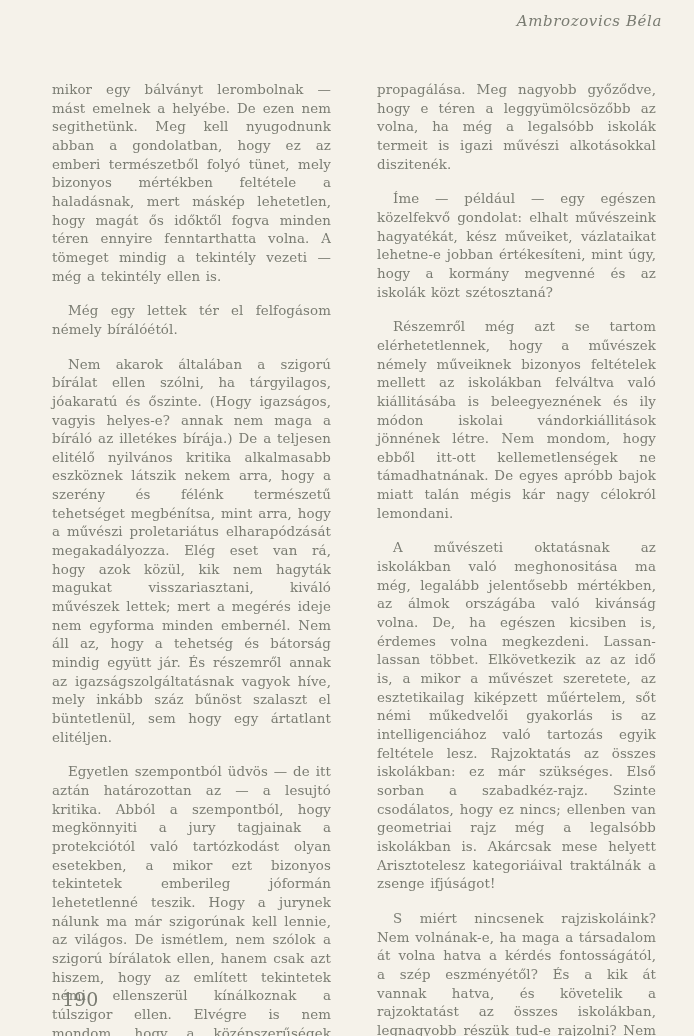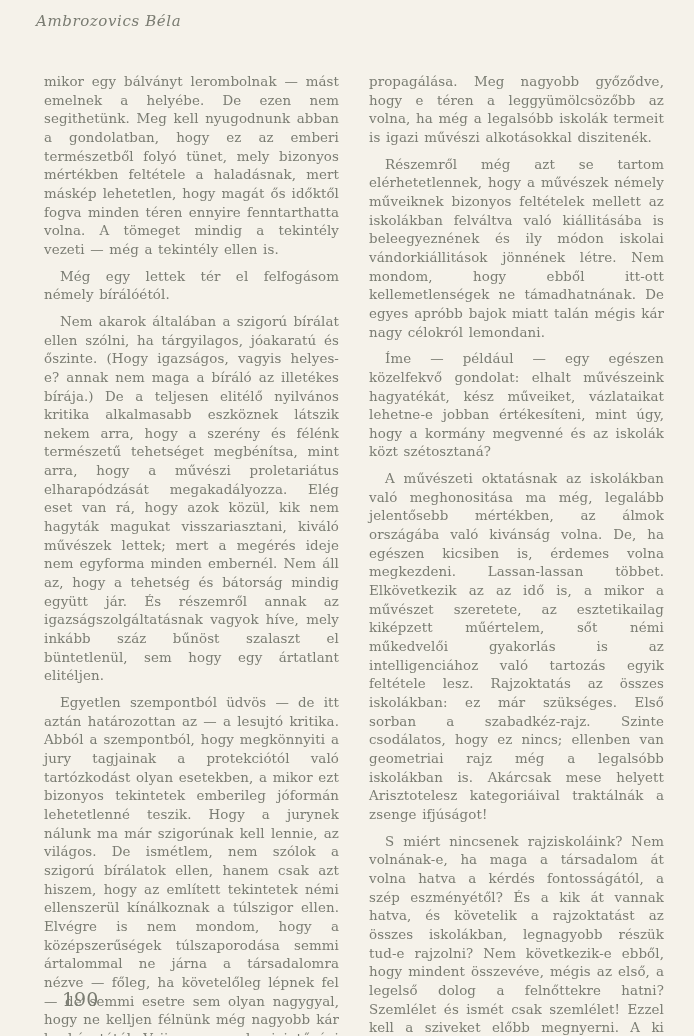--- a/index.html
+++ b/index.html
@@ -16,21 +16,21 @@
     color: var(--ink);
     overflow: hidden;
   }
   .page {
     position: relative;
     width: 694px;
     height: 1036px;
     padding: 10px 22px 0 36px;
   }
   .running-header {
-    text-align: left;
+    text-align: right;
     font-style: italic;
     font-size: 15px;
     letter-spacing: 0.6px;
     color: var(--ink);
     margin-top: 2px;
     
     padding-right: 10px;
   }
   .columns {
     display: flex;
@@ -39,21 +39,21 @@
   }
   .column {
     width: 311px;
     text-align: justify;
     font-size: 13.4px;
     line-height: 18.65px;
     word-spacing: 1.2px;
     letter-spacing: 0.1px;
   }
   .column p {
-    margin: 8px;
+    margin: 16px;
     text-indent: 16px;
   }
   .column p.cont {
     text-indent: 0;
   }
   .page-number {
     position: absolute;
     left: 62px;
     bottom: 26px;
     font-size: 19px;
@@ -72,22 +72,22 @@
     <div class="column">
       <p class="cont">mikor egy bálványt lerombolnak — mást emelnek a helyébe. De ezen nem segithetünk. Meg kell nyugodnunk abban a gondolatban, hogy ez az emberi természetből folyó tünet, mely bizonyos mértékben feltétele a haladásnak, mert máskép lehetetlen, hogy magát ős időktől fogva minden téren ennyire fenntarthatta volna. A tömeget mindig a tekintély vezeti — még a tekintély ellen is.</p>
       <p>Még egy lettek tér el felfogásom némely bírálóétól.</p>
       <p>Nem akarok általában a szigorú bírálat ellen szólni, ha tárgyilagos, jóakaratú és őszinte. (Hogy igazságos, vagyis helyes-e? annak nem maga a bíráló az illetékes bírája.) De a teljesen elitélő nyilvános kritika alkalmasabb eszköznek látszik nekem arra, hogy a szerény és félénk természetű tehetséget megbénítsa, mint arra, hogy a művészi proletariátus elharapódzását megakadályozza. Elég eset van rá, hogy azok közül, kik nem hagyták magukat visszariasztani, kiváló művészek lettek; mert a megérés ideje nem egyforma minden embernél. Nem áll az, hogy a tehetség és bátorság mindig együtt jár. És részemről annak az igazságszolgáltatásnak vagyok híve, mely inkább száz bűnöst szalaszt el büntetlenül, sem hogy egy ártatlant elitéljen.</p>
       <p>Egyetlen szempontból üdvös — de itt aztán határozottan az — a lesujtó kritika. Abból a szempontból, hogy megkönnyiti a jury tagjainak a protekciótól való tartózkodást olyan esetekben, a mikor ezt bizonyos tekintetek emberileg jóformán lehetetlenné teszik. Hogy a jurynek nálunk ma már szigorúnak kell lennie, az világos. De ismétlem, nem szólok a szigorú bírálatok ellen, hanem csak azt hiszem, hogy az említett tekintetek némi ellenszerül kínálkoznak a túlszigor ellen. Elvégre is nem mondom, hogy a középszerűségek túlszaporodása semmi ártalommal ne járna a társadalomra nézve — főleg, ha követelőleg lépnek fel — de semmi esetre sem olyan nagygyal, hogy ne kelljen félnünk még nagyobb kár kockázatától. Vajjon nem valami intő égi sugallat műve-e, hogy a nyomtatott betű a Szeretet könyvével kezdte meg világhódító útját? . . .</p>
 
     </div>
 
     <div class="column">
       <p class="cont">propagálása. Meg nagyobb győződve, hogy e téren a leggyümölcsözőbb az volna, ha még a legalsóbb iskolák termeit is igazi művészi alkotásokkal diszitenék.</p>
+      <p>Íme — például — egy egészen közelfekvő gondolat: elhalt művészeink hagyatékát, kész műveiket, vázlataikat lehetne-e jobban értékesíteni, mint úgy, hogy a kormány megvenné és az iskolák közt szétosztaná?</p>
       <p>Részemről még azt se tartom elérhetetlennek, hogy a művészek némely műveiknek bizonyos feltételek mellett az iskolákban felváltva való kiállitásába is beleegyeznének és ily módon iskolai vándorkiállitások jönnének létre. Nem mondom, hogy ebből itt-ott kellemetlenségek ne támadhatnának. De egyes apróbb bajok miatt talán mégis kár nagy célokról lemondani.</p>
-      <p>Íme — például — egy egészen közelfekvő gondolat: elhalt művészeink hagyatékát, kész műveiket, vázlataikat lehetne-e jobban értékesíteni, mint úgy, hogy a kormány megvenné és az iskolák közt szétosztaná?</p>
       <p>A művészeti oktatásnak az iskolákban való meghonositása ma még, legalább jelentősebb mértékben, az álmok országába való kivánság volna. De, ha egészen kicsiben is, érdemes volna megkezdeni. Lassan-lassan többet. Elkövetkezik az az idő is, a mikor a művészet szeretete, az esztetikailag kiképzett műértelem, sőt némi műkedvelői gyakorlás is az intelligenciához való tartozás egyik feltétele lesz. Rajzoktatás az összes iskolákban: ez már szükséges. Első sorban a szabadkéz-rajz. Szinte csodálatos, hogy ez nincs; ellenben van geometriai rajz még a legalsóbb iskolákban is. Akárcsak mese helyett Arisztotelesz kategoriáival traktálnák a zsenge ifjúságot!</p>
       <p>S miért nincsenek rajziskoláink? Nem volnának-e, ha maga a társadalom át volna hatva a kérdés fontosságától, a szép eszményétől? És a kik át vannak hatva, és követelik a rajzoktatást az összes iskolákban, legnagyobb részük tud-e rajzolni? Nem következik-e ebből, hogy mindent összevéve, mégis az első, a legelső dolog a felnőttekre hatni? Szemlélet és ismét csak szemlélet! Ezzel kell a sziveket előbb megnyerni. A ki teleszivta a lelkét azzal a mámorító illatárral, mit a művészet lehel ki magából, az boldog, ha érzelmeit, lelkesedését, élvezetét mással megoszthatja. A művészettől</p>
     </div>
 
   </div>
 
   <div class="page-number">190</div>
 
 </div>
 

